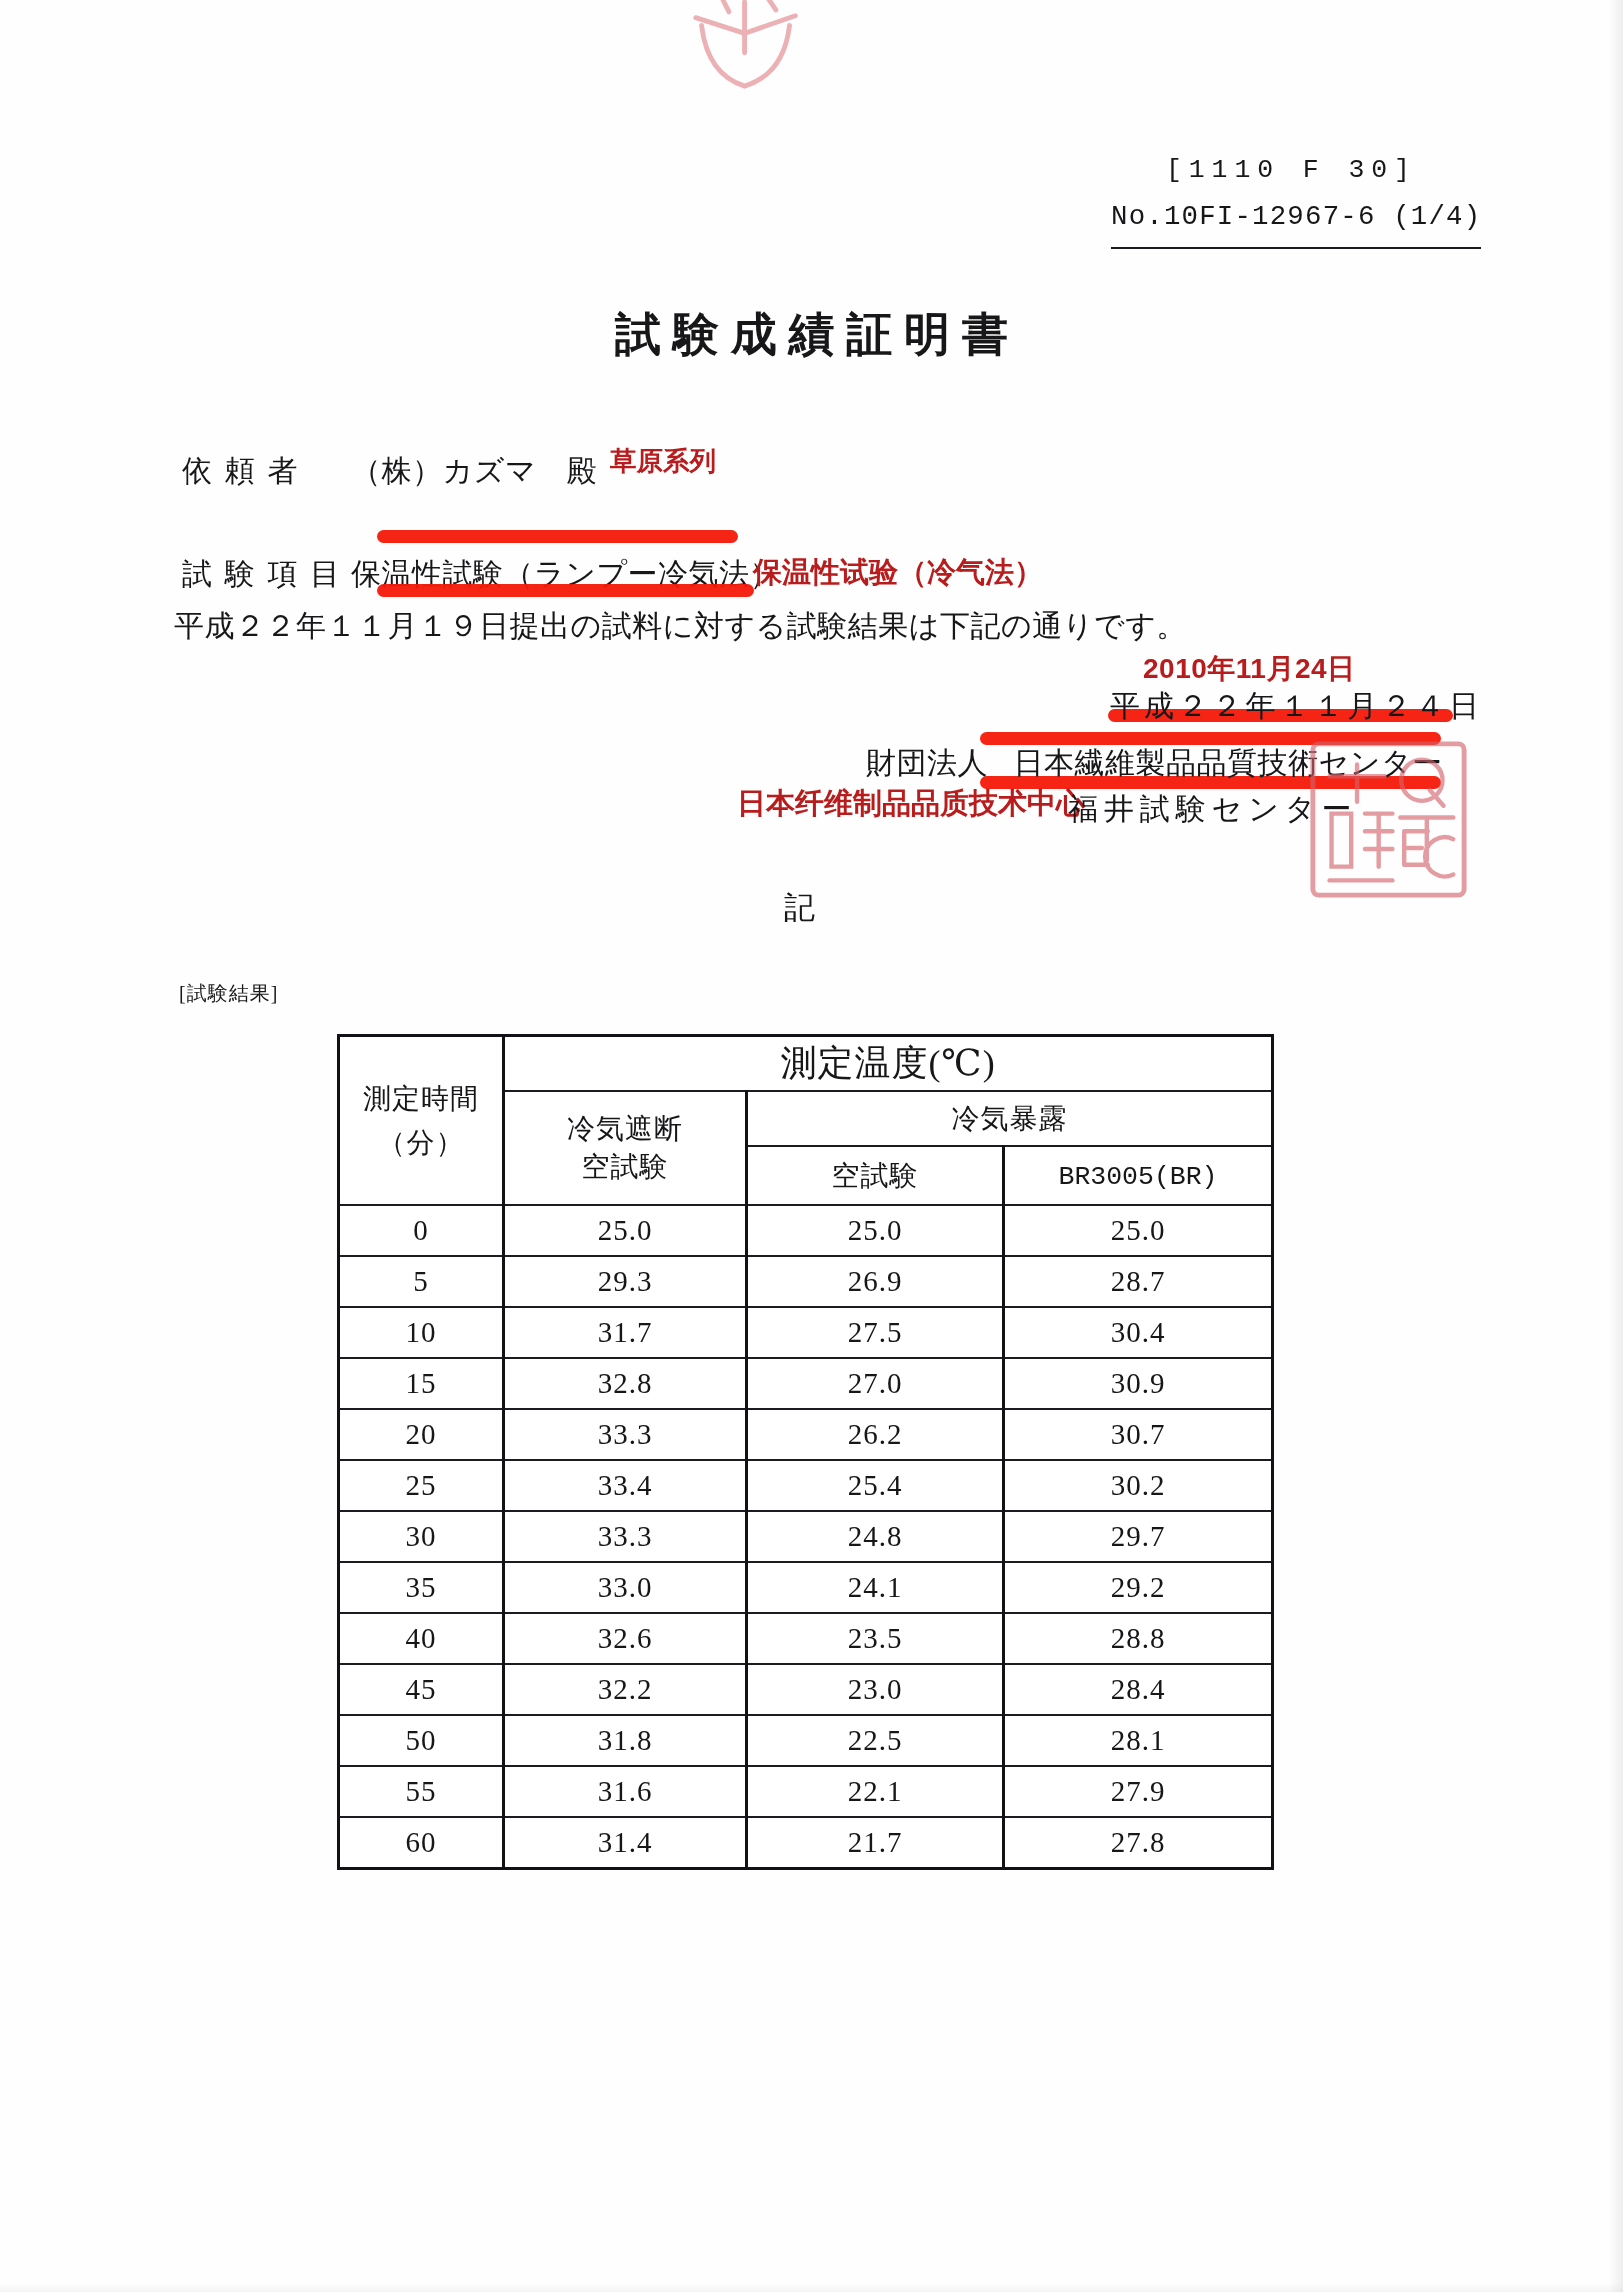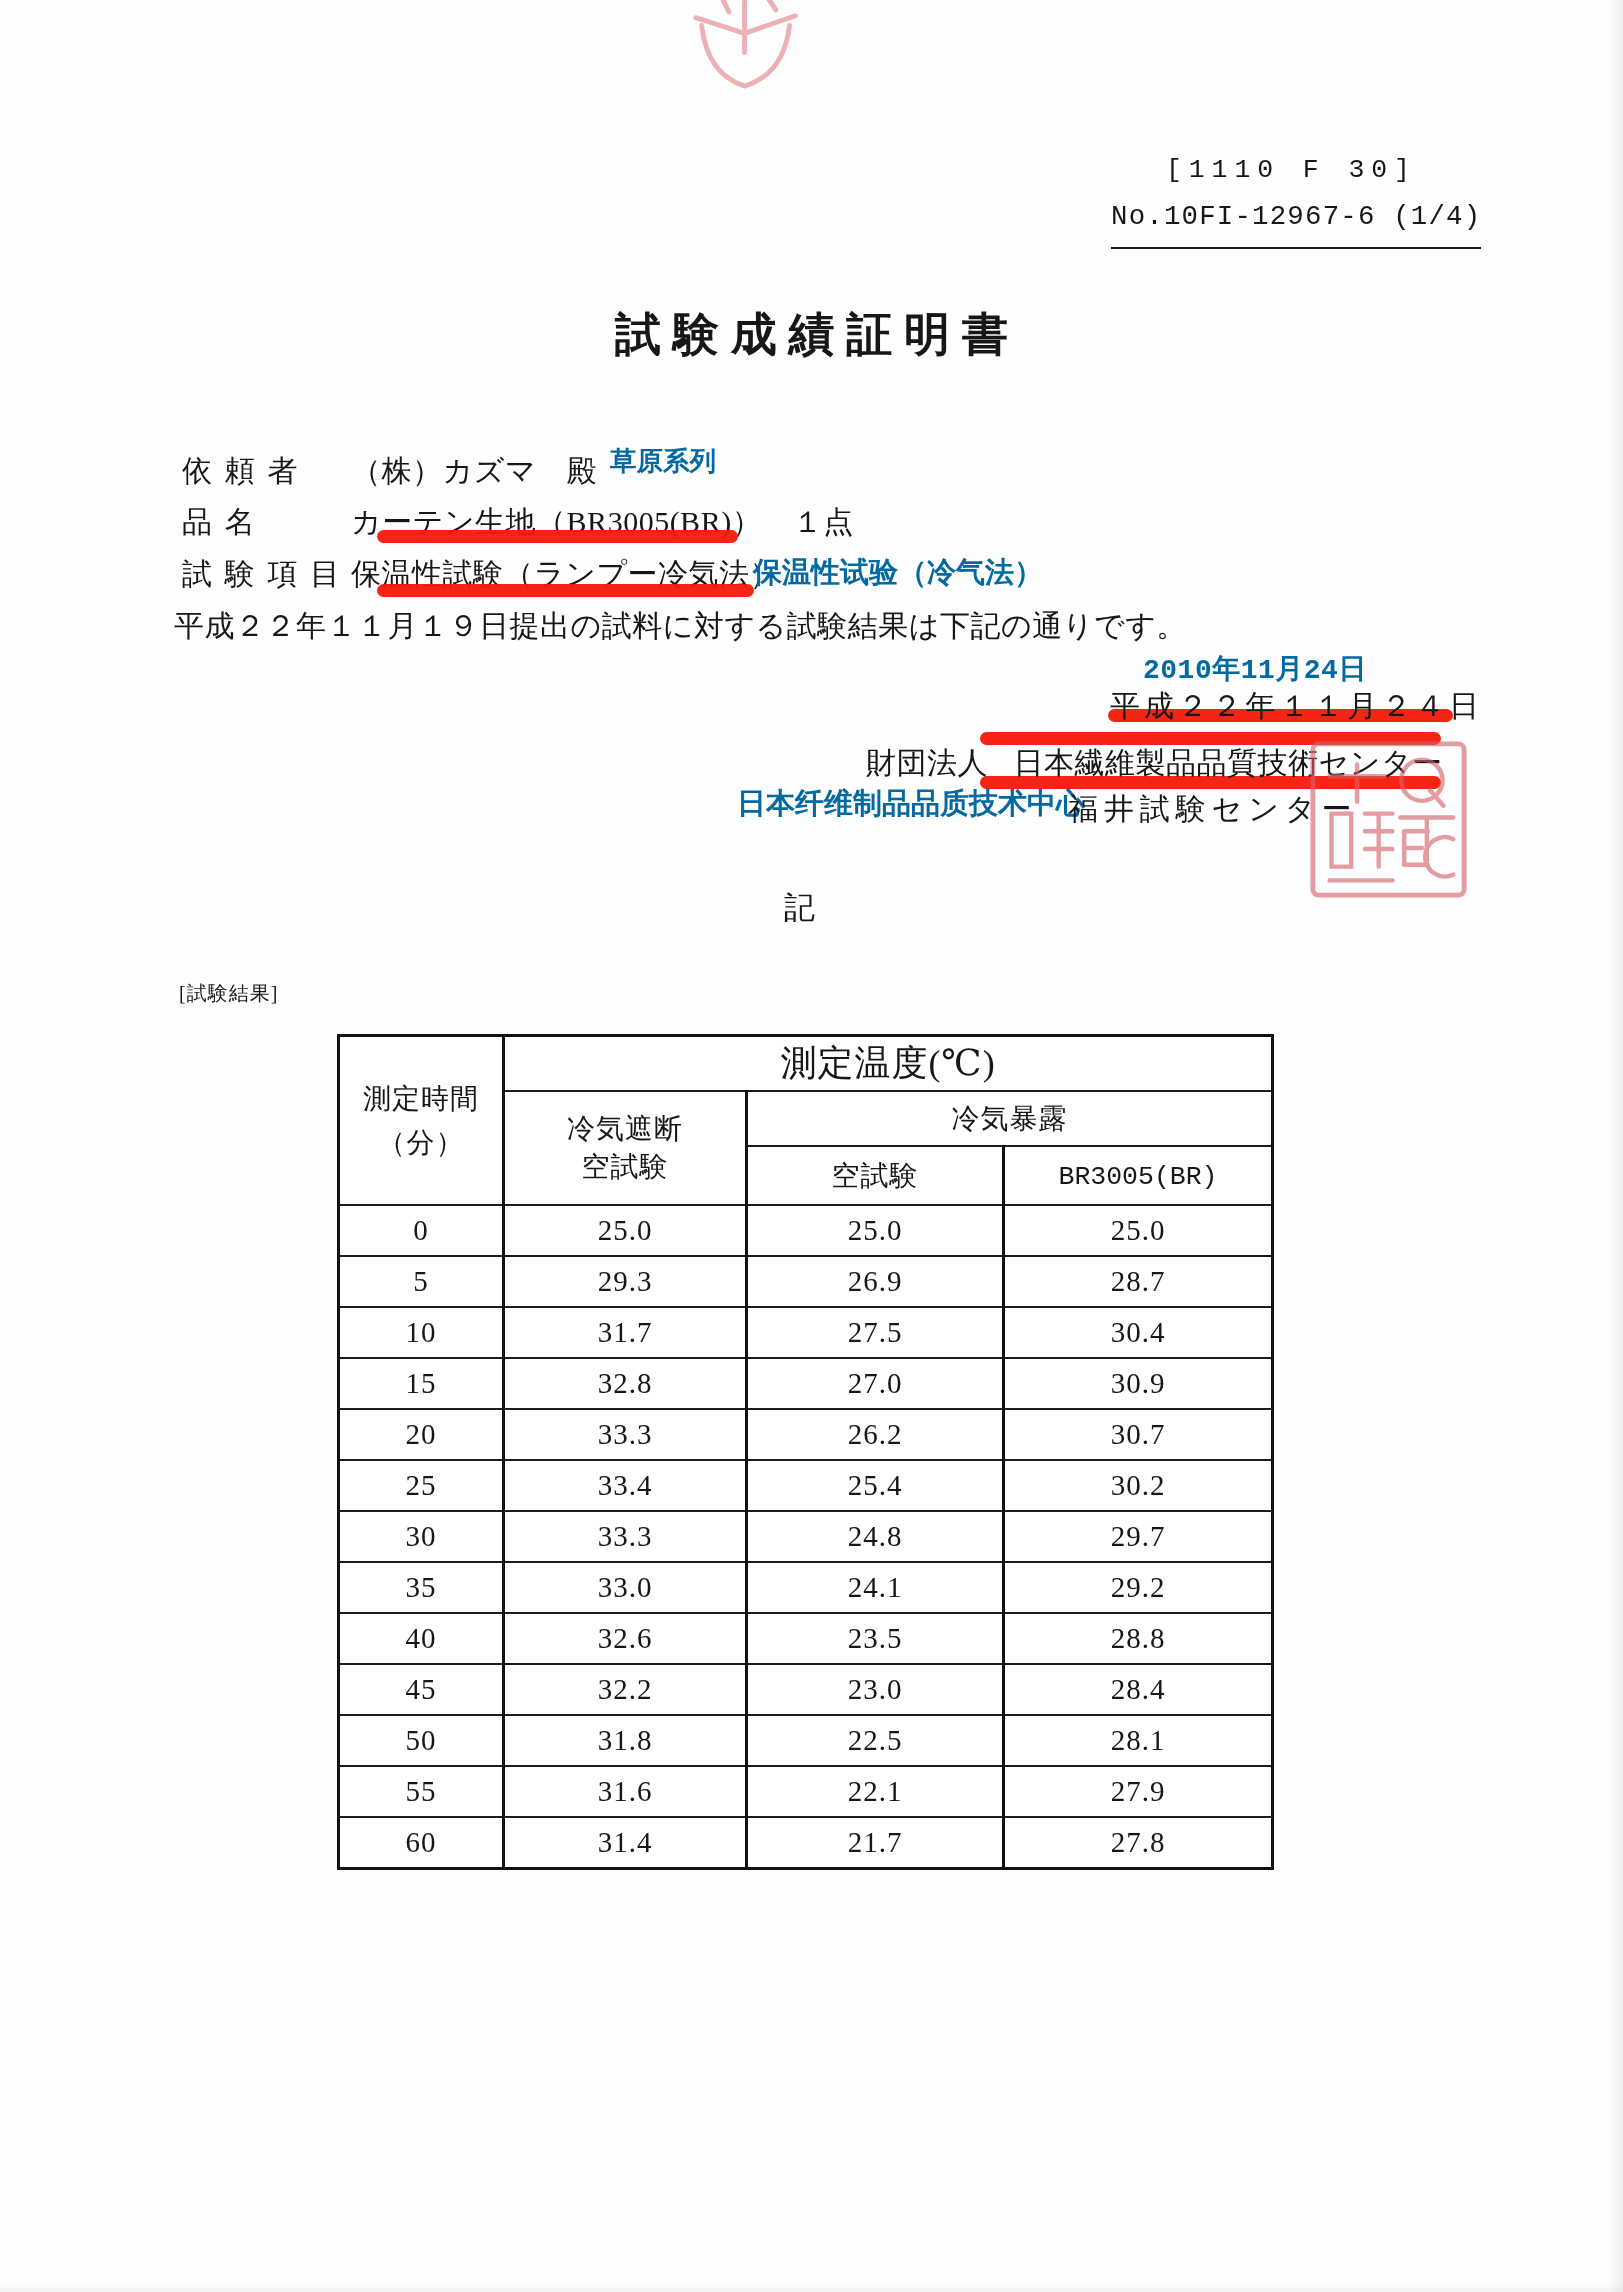--- a/index.html
+++ b/index.html
@@ -89,25 +89,25 @@
     left: 174px;
     top: 606px;
     font-size: 30px;
     white-space: nowrap;
     letter-spacing: 0.5px;
   }
 
   
   .red-note {
     position: absolute;
-    color: #0369a1;
+    color: #b91c1c;
     font-weight: bold;
     font-size: 28px;
     white-space: nowrap;
-    font-family: Liberation Mono, monospace;
+    font-family: Liberation Sans, sans-serif;
   }
   #note-series { left: 610px; top: 443px; font-size: 26.5px; }
   #note-testitem { left: 753px; top: 553px; font-size: 29px; }
   #note-date { left: 1143px; top: 650px; font-size: 28px; letter-spacing: 0.5px; }
   #note-org { left: 737px; top: 784px; font-size: 29px; }
 
   
   .red-bar {
     position: absolute;
     background: #f51808;
@@ -240,23 +240,20 @@
     </g>
   </svg>
 
   <div class="bracket-code">[1110 F 30]</div>
   <div class="report-no">No.10FI-12967-6 (1/4)</div>
 
   <div class="doc-title">試験成績証明書</div>
 
   <div class="info-row" id="row-client">
     <span class="lbl">依頼者</span><span class="val">（株）カズマ　殿</span>
-  </div>
-  <div class="info-row" id="row-product">
-    <span class="lbl">品名</span><span class="val">カーテン生地（BR3005(BR)）　１点</span>
   </div>
   <div class="info-row" id="row-testitem">
     <span class="lbl">試験項目</span><span class="val">保温性試験（ランプー冷気法）</span>
   </div>
   <div class="info-line4">平成２２年１１月１９日提出の試料に対する試験結果は下記の通りです。</div>
 
   <div class="red-bar" id="bar-product"></div>
   <div class="red-bar" id="bar-testitem"></div>
   <div class="red-bar" id="bar-date"></div>
   <div class="red-bar" id="bar-org"></div>

